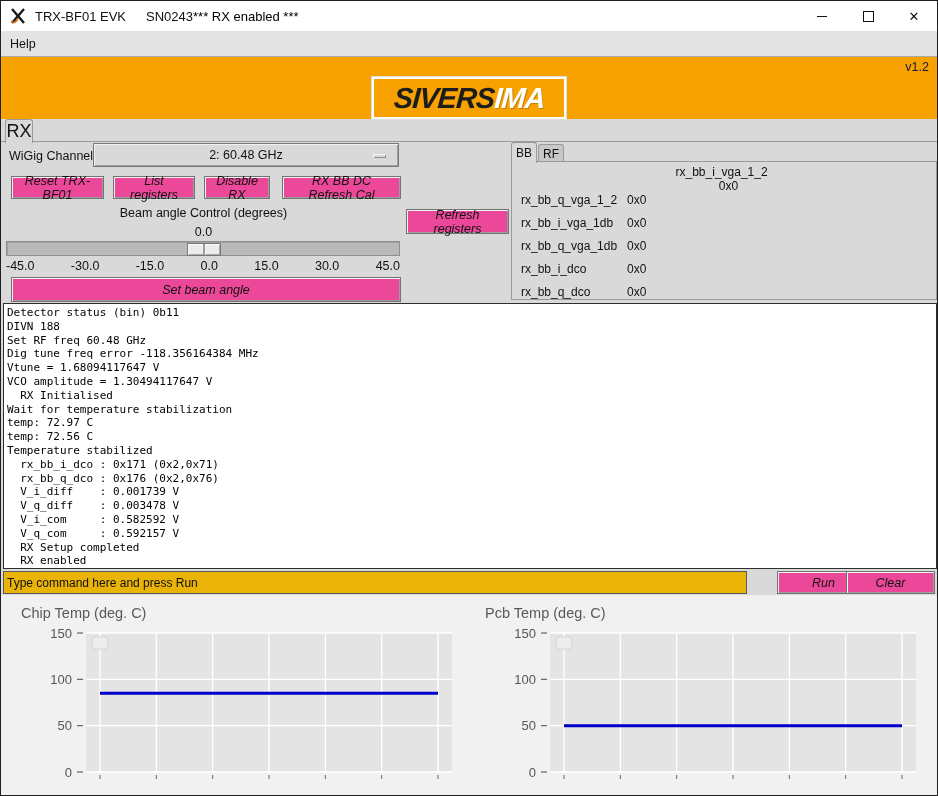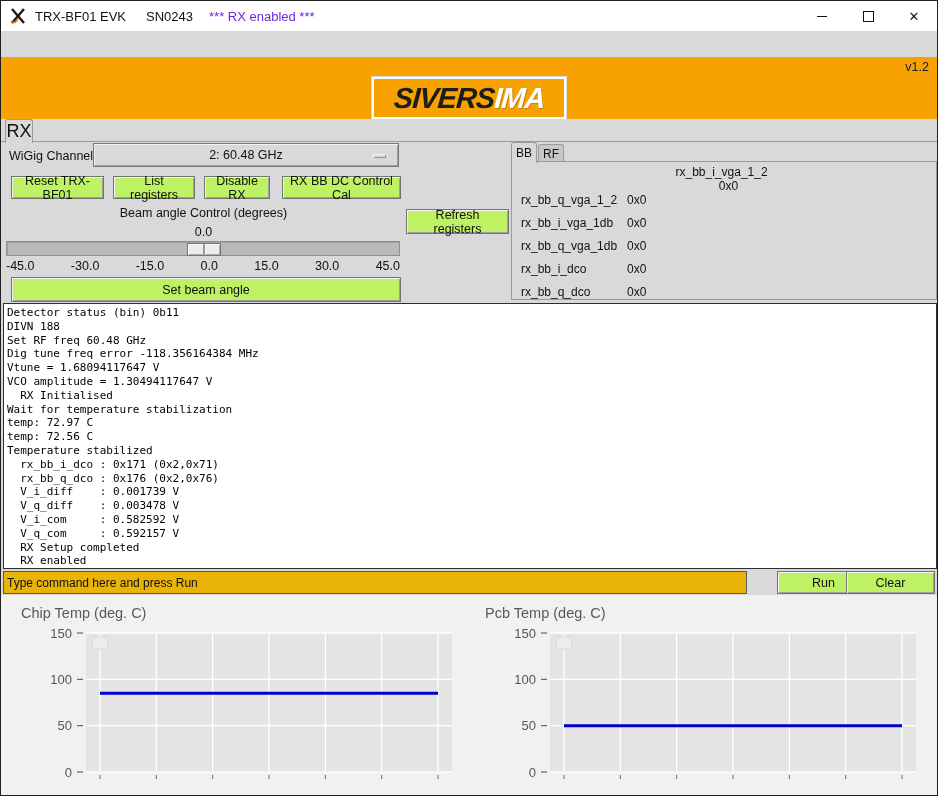--- a/index.html
+++ b/index.html
@@ -4,21 +4,21 @@
 <style>
   html,body{margin:0;padding:0;}
   body{width:938px;height:796px;position:relative;font-family:"Liberation Sans",sans-serif;background:#f1f1f1;}
   .window{position:absolute;inset:0;border:1px solid #1f1f1f;box-sizing:border-box;background:#d9d9d9;overflow:hidden;}
 
   
   .titlebar{position:absolute;left:0;top:0;right:0;height:30px;background:#ffffff;display:flex;align-items:center;}
   .app-icon{width:18px;height:18px;margin:0 8px 0 8px;}
   .title-app{font-size:13px;color:#111;}
   .title-serial{font-size:13px;color:#111;margin-left:20px;}
-  .title-status{font-size:13px;color:#6d28d9;margin-left:16px;}
+  .title-status{font-size:13px;color:#000000;}
   .win-controls{margin-left:auto;display:flex;height:100%;}
   .win-btn{width:46px;height:100%;display:flex;align-items:center;justify-content:center;font-size:13px;color:#111;background:transparent;border:none;cursor:default;}
   .glyph-min{display:inline-block;width:10px;border-top:1px solid #111;}
   .glyph-max{display:inline-block;width:9px;height:9px;border:1px solid #111;}
   .glyph-close{font-size:13px;line-height:1;}
 
   
   .menubar{position:absolute;left:0;top:30px;right:0;height:25px;background:#e3e3e3;border-bottom:1px solid #a9a9a9;display:flex;align-items:center;}
   .menu-item{padding:0 9px;font-size:12.5px;color:#111;}
 
@@ -31,21 +31,21 @@
   .logo-white{color:#ffffff;text-shadow:1px 1px 0 #c87f00;}
 
   
   .strip-line{position:absolute;top:140px;left:0;right:0;border-top:1px solid #9a9a9a;}
   .rx-tab{position:absolute;left:4px;top:118px;width:26px;height:23px;background:#d9d9d9;border:1px solid #9a9a9a;border-bottom:none;border-radius:3px 3px 0 0;display:flex;align-items:center;justify-content:center;font-size:18px;color:#111;z-index:2;}
 
   
   .label{position:absolute;font-size:12.5px;color:#111;}
   .dropdown{position:absolute;left:92px;top:142px;width:306px;height:24px;background:#d9d9d9;border:1px solid #787878;box-shadow:inset 1px 1px 0 #f2f2f2,inset -1px -1px 0 #9e9e9e;display:flex;align-items:center;justify-content:center;font-size:12.5px;color:#111;box-sizing:border-box;}
   .dd-indicator{position:absolute;right:12px;top:10px;width:13px;height:4px;background:#d9d9d9;box-shadow:inset 1px 1px 0 #f4f4f4,inset -1px -1px 0 #8f8f8f;}
-  .btn{position:absolute;background:#bef264;border:1px solid #737373;box-shadow:inset 1px 1px 0 #f2f2f2,inset -1px -1px 0 #9e9e9e;font-size:12.5px;color:#111;display:flex;align-items:center;justify-content:center;box-sizing:border-box;font-family:"Liberation Sans",sans-serif;}
+  .btn{position:absolute;background:#ec4899;border:1px solid #737373;box-shadow:inset 1px 1px 0 #f2f2f2,inset -1px -1px 0 #9e9e9e;font-size:12.5px;color:#111;display:flex;align-items:center;justify-content:center;box-sizing:border-box;font-family:"Liberation Sans",sans-serif;font-style:italic;}
 
   .beam-title{position:absolute;left:5px;width:395px;top:205px;text-align:center;font-size:12.5px;color:#111;}
   .beam-value{position:absolute;left:5px;width:395px;top:224px;text-align:center;font-size:12.5px;color:#111;}
   .slider-track{position:absolute;left:5px;top:240px;width:394px;height:15px;background:#b9b9b9;border:1px solid #8e8e8e;box-shadow:inset 1px 1px 0 #a2a2a2;box-sizing:border-box;}
   .slider-handle{position:absolute;left:180px;top:1px;width:32px;height:11px;background:#ececec;border:1px solid #777;box-shadow:inset 1px 1px 0 #fbfbfb,inset -1px -1px 0 #aaa;}
   .slider-handle::after{content:"";position:absolute;left:15px;top:0;bottom:0;width:2px;background:#9b9b9b;box-shadow:1px 0 0 #f5f5f5;}
   .beam-ticks{position:absolute;left:5px;width:394px;top:258px;display:flex;justify-content:space-between;font-size:12.5px;color:#111;}
 
   
   .reg-tab{position:absolute;top:141px;height:20px;background:#d9d9d9;border:1px solid #9a9a9a;border-bottom:none;border-radius:3px 3px 0 0;display:flex;align-items:center;justify-content:center;font-size:12px;color:#111;}
@@ -88,20 +88,23 @@
         </button>
       <button class="win-btn">
           <span class="glyph-max"></span>
         </button>
       <button class="win-btn">
           <span class="glyph-close">✕</span>
         </button>
     </div>
   </div>
 
+  <div class="menubar">
+    <span class="menu-item">Help</span>
+  </div>
 
   <div class="banner">
     <span class="banner-version">v1.2</span>
     <div class="logo-box">
       <span class="logo-text">
         <span class="logo-black">SIVERS</span><span class="logo-white">IMA</span>
       </span>
     </div>
   </div>
 
@@ -110,21 +113,21 @@
 
   <span class="label" style="left:8px;top:148px;">WiGig Channel:</span>
   <div class="dropdown">
     <span>2: 60.48 GHz</span>
     <span class="dd-indicator"></span>
   </div>
 
   <button class="btn" style="left:10px;top:175px;width:93px;height:23px;">Reset TRX-BF01</button>
   <button class="btn" style="left:112px;top:175px;width:82px;height:23px;">List registers</button>
   <button class="btn" style="left:203px;top:175px;width:66px;height:23px;">Disable RX</button>
-  <button class="btn" style="left:281px;top:175px;width:119px;height:23px;">RX BB DC Control Cal</button>
+  <button class="btn" style="left:281px;top:175px;width:119px;height:23px;">RX BB DC Refresh Cal</button>
 
   <div class="beam-title">Beam angle Control (degrees)</div>
   <div class="beam-value">0.0</div>
   <div class="slider-track">
     <div class="slider-handle"></div>
   </div>
   <div class="beam-ticks">
     <span>-45.0</span>
     <span>-30.0</span>
     <span>-15.0</span>

